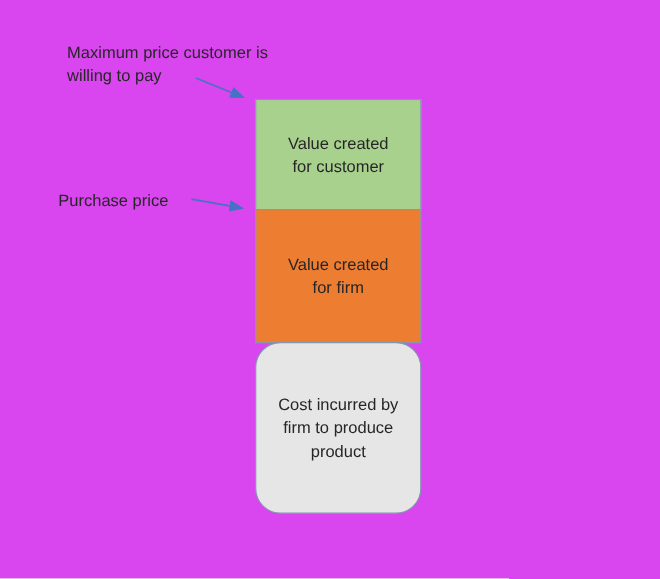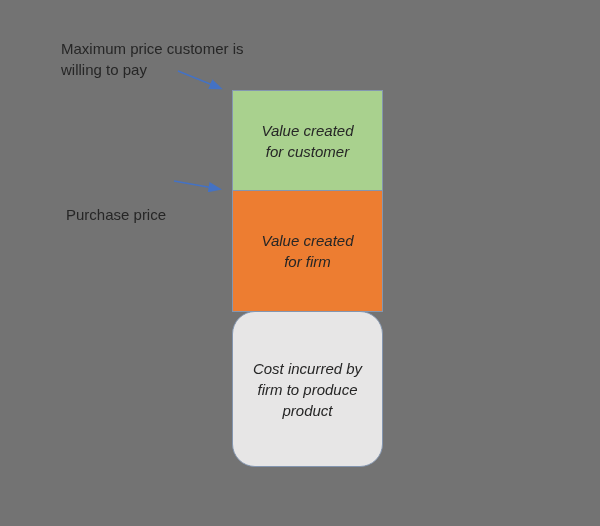--- a/index.html
+++ b/index.html
@@ -4,45 +4,44 @@
 <style>
   html, body {
     margin: 0;
     padding: 0;
     background: #ffffff;
   }
   .canvas {
     position: relative;
     width: 600px;
     height: 526px;
-    background: #737373;
+    background: #d946ef;
     font-family: "Liberation Sans", sans-serif;
     color: var(--text-color, #262626);
     overflow: hidden;
   }
   .annotation-label {
     position: absolute;
     font-size: 15px;
     line-height: 21px;
     white-space: pre-line;
     text-align: left;
   }
   .label-max-price { left: 61px; top: 38px; width: 220px; }
-  .label-purchase-price { left: 66px; top: 172px; width: 160px; margin-top: 32px; }
+  .label-purchase-price { left: 53px; top: 172px; width: 160px; }
 
   .bar-segment {
     position: absolute;
     left: 232px;
     width: 151px;
     box-sizing: border-box;
     border: 1px solid var(--segment-border, #8496B0);
     display: flex;
     align-items: center;
     justify-content: center;
-    font-style: italic;
   }
   .segment-green  { top: 90px;  height: 101px; }
   .segment-orange { top: 190px; height: 122px; }
   .segment-gray   { top: 311px; height: 156px; }
 
   .segment-label {
     font-size: 15px;
     line-height: 21px;
     text-align: center;
     white-space: pre-line;

